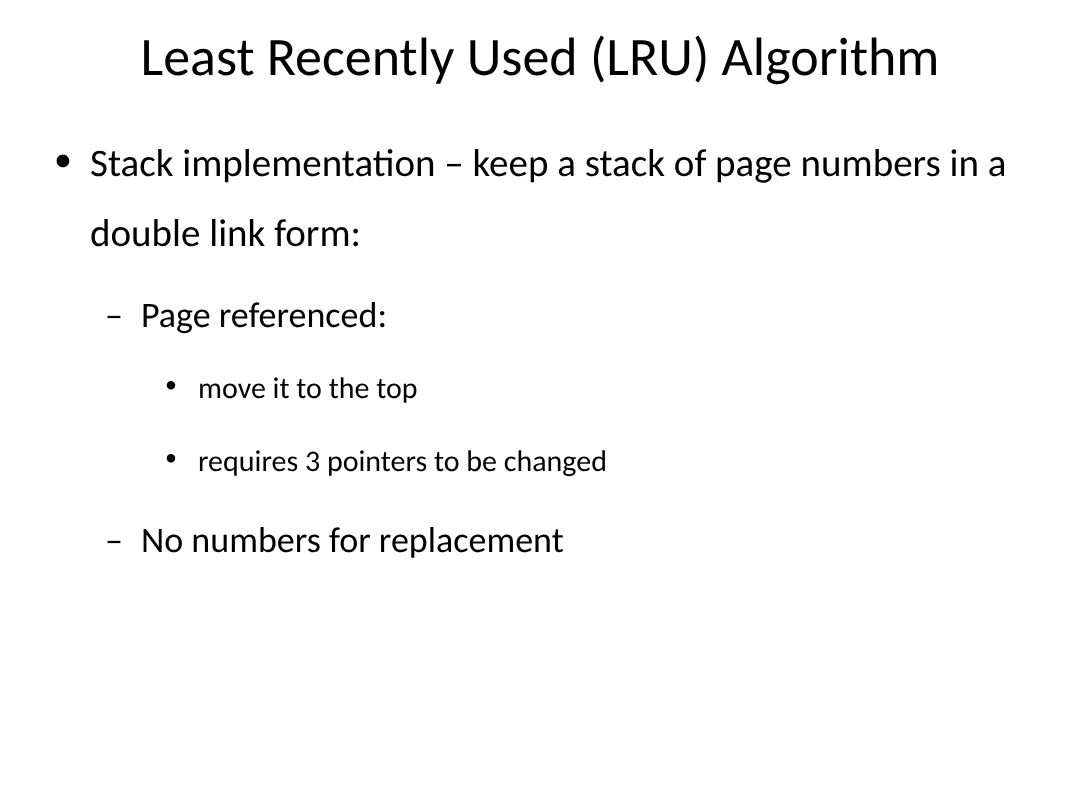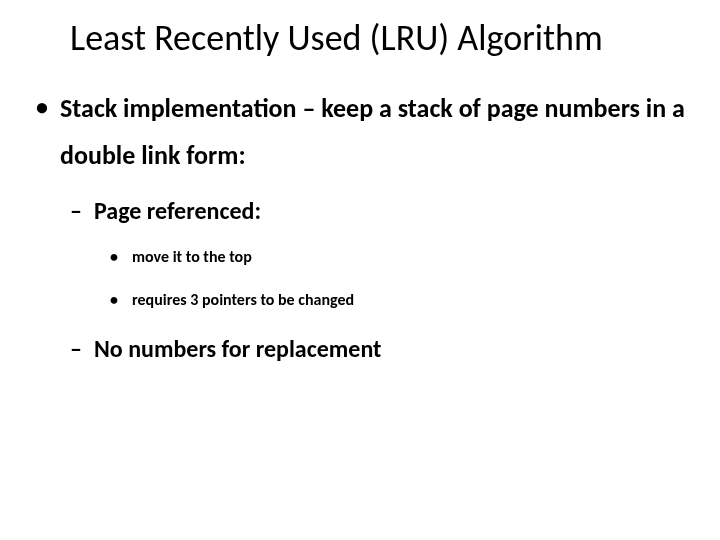--- a/index.html
+++ b/index.html
@@ -1,31 +1,30 @@
 <!DOCTYPE html>
 <html><head>
   <meta charset="utf-8">
   <style>
     * {
       margin: 0;
       padding: 0;
       box-sizing: border-box;
-      font-weight: bold;
     }
     body {
       width: 720px;
       height: 540px;
       background: #ffffff;
       font-family: Calibri, "Segoe UI", Arial, sans-serif;
       color: #000000;
       padding: 18px 30px 20px 30px;
       overflow: hidden;
     }
     .title {
-      text-align: left;
+      text-align: center;
       font-size: 36px;
       font-weight: 400;
       line-height: 1.15;
       margin-bottom: 26px;
       padding: 0 40px;
     }
     .bullet-l1 {
       font-size: 26px;
       line-height: 1.8;
       padding-left: 30px;
@@ -47,21 +46,21 @@
       margin-bottom: 16px;
       margin-top: 0;
     }
     .bullet-l2::before {
       content: "–";
       position: absolute;
       left: 40px;
       top: 0;
     }
     .bullet-l3 {
-      font-size: 16px;
+      font-size: 20px;
       line-height: 1.45;
       padding-left: 102px;
       position: relative;
       margin-bottom: 20px;
     }
     .bullet-l3::before {
       content: "•";
       position: absolute;
       left: 80px;
       top: 0;

